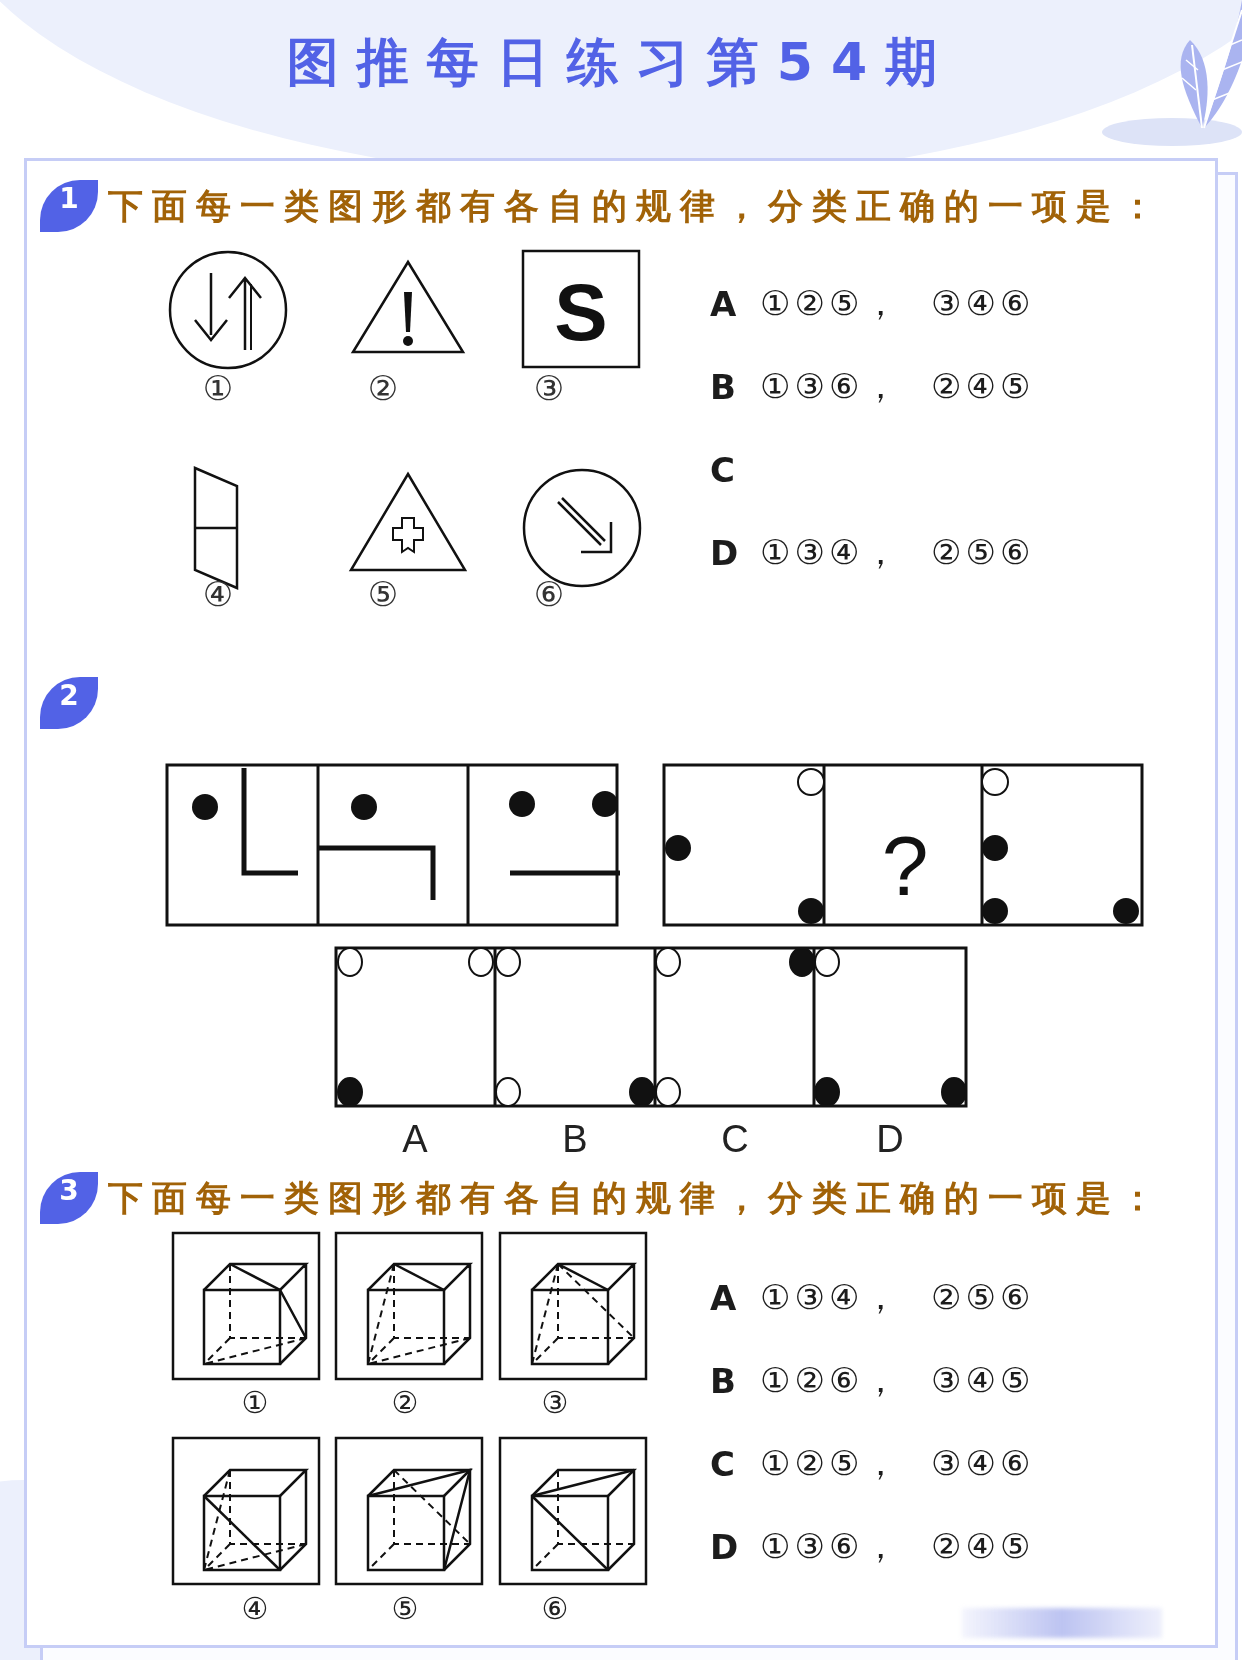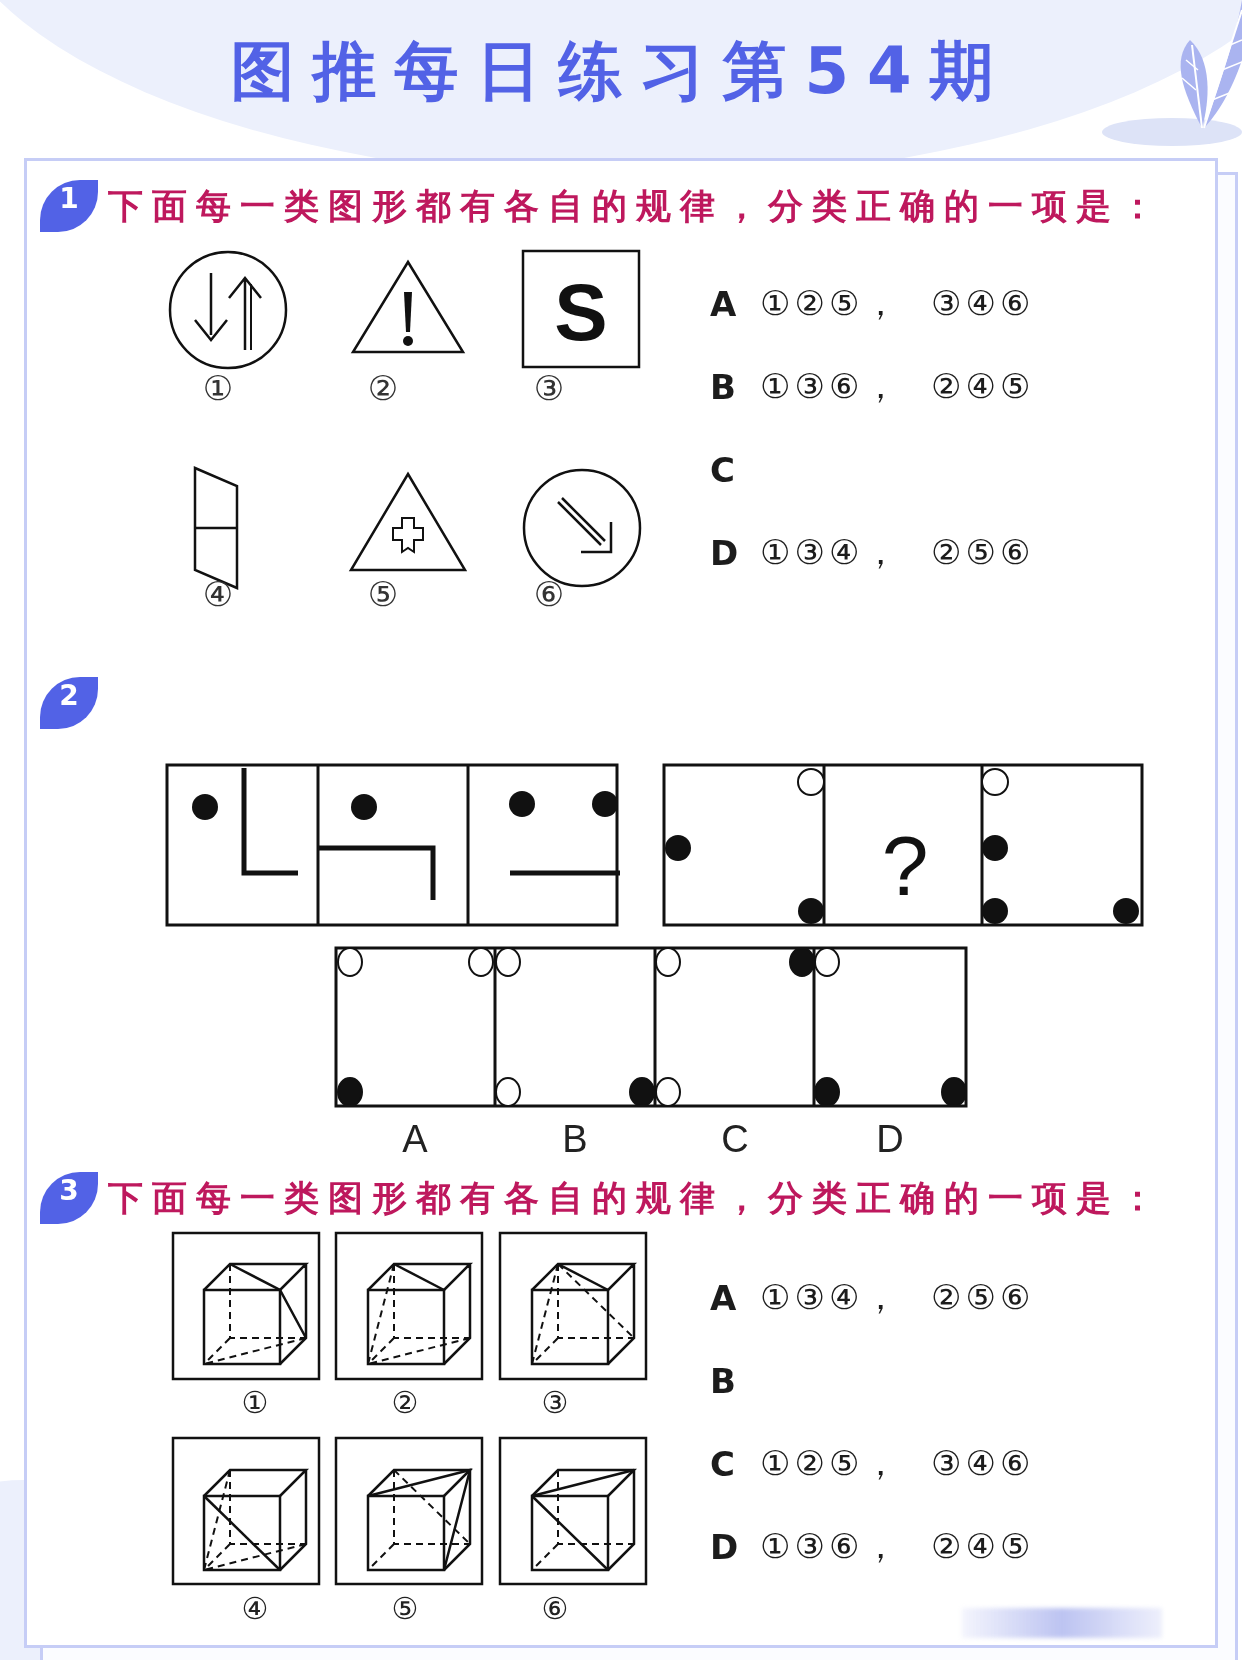--- a/index.html
+++ b/index.html
@@ -5,38 +5,38 @@
   html, body { margin:0; padding:0; }
   body {
     width:1242px; height:1660px; position:relative; overflow:hidden;
     background:#ffffff;
     font-family:"DejaVu Sans","Liberation Sans",sans-serif;
   }
   .bg-blob { position:absolute; background:#ecf0fc; border-radius:50%; }
   .leaf-deco { position:absolute; right:0; top:0; width:170px; height:160px; }
   .title {
     position:absolute; left:0; right:0; top:28px; text-align:center;
-    font-size:64px; font-weight:bold; color:#5262e6; letter-spacing:18px;
+    font-size:52px; font-weight:bold; color:#5262e6; letter-spacing:18px;
     font-family:"DejaVu Sans",sans-serif;
   }
   .sheet-back {
     position:absolute; left:40px; top:172px; width:1192px; height:1485px;
     border:3px solid #c6cdf6; background:#fbfcff;
   }
   .sheet {
     position:absolute; left:24px; top:158px; width:1188px; height:1484px;
     border:3px solid #c6cdf6; background:#ffffff;
   }
   .q-head { position:absolute; left:40px; display:flex; align-items:center; }
   .q-badge {
     width:58px; height:52px; background:#5262e6; color:#fff; font-weight:bold;
     font-size:28px; display:flex; align-items:flex-start; justify-content:center;
     border-radius:40px 0 40px 0; padding-top:2px; box-sizing:border-box; margin-right:10px;
   }
-  .q-text { font-size:35px; color:#be185d; font-weight:bold; letter-spacing:9px; white-space:nowrap; }
+  .q-text { font-size:35px; color:#a16207; font-weight:bold; letter-spacing:9px; white-space:nowrap; }
   .options { position:absolute; left:710px; }
   .opt { height:83px; display:flex; align-items:center; font-size:34px; color:#1c1c1c; }
   .opt-letter { font-weight:bold; width:50px; }
   .opt-text { letter-spacing:4px; white-space:pre; }
   .watermark { position:absolute; right:80px; bottom:22px; width:200px; height:30px;
     background:linear-gradient(90deg, rgba(200,205,245,0.2), rgba(160,170,235,0.7), rgba(200,205,245,0.3)); filter:blur(2px); }
 </style>
 </head>
 <body>
 
@@ -262,20 +262,21 @@
   </g>
 </svg>
 
 <div class="options" style="top:1256px;">
   <div class="opt">
       <span class="opt-letter">A</span>
       <span class="opt-text">①③④，  ②⑤⑥</span>
     </div>
   <div class="opt">
       <span class="opt-letter">B</span>
+      <span class="opt-text">①②⑥，  ③④⑤</span>
     </div>
   <div class="opt">
       <span class="opt-letter">C</span>
       <span class="opt-text">①②⑤，  ③④⑥</span>
     </div>
   <div class="opt">
       <span class="opt-letter">D</span>
       <span class="opt-text">①③⑥，  ②④⑤</span>
     </div>
 </div>

